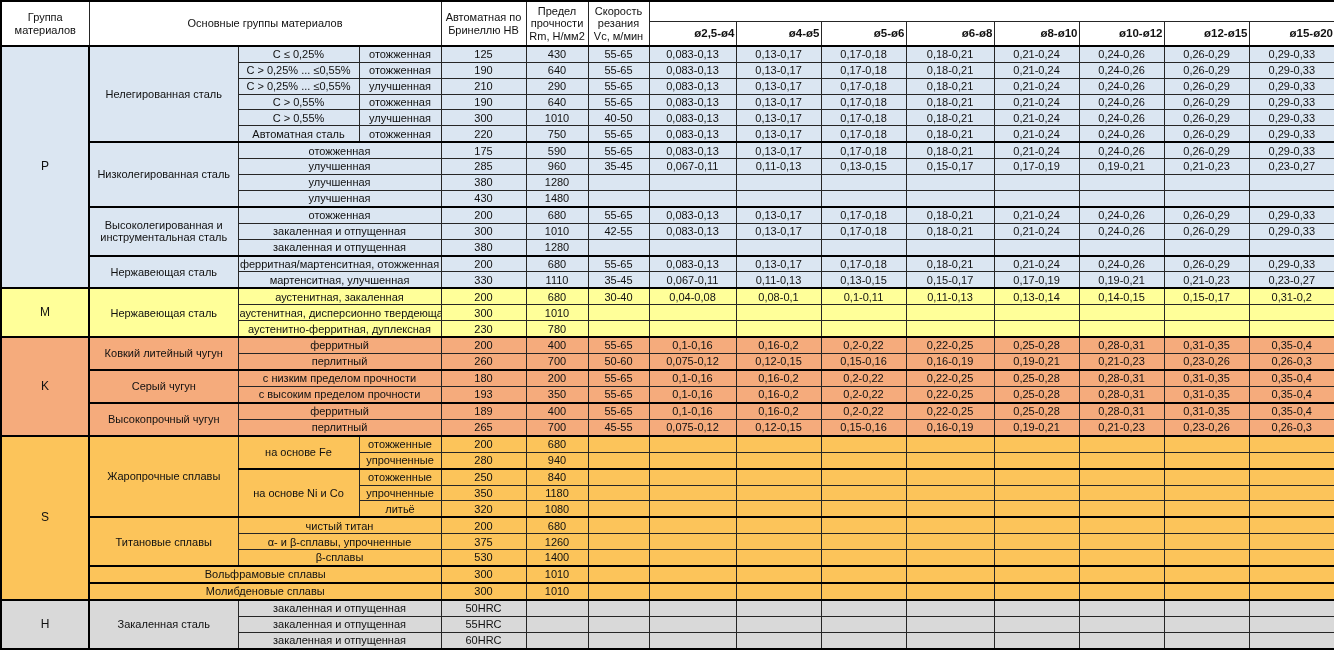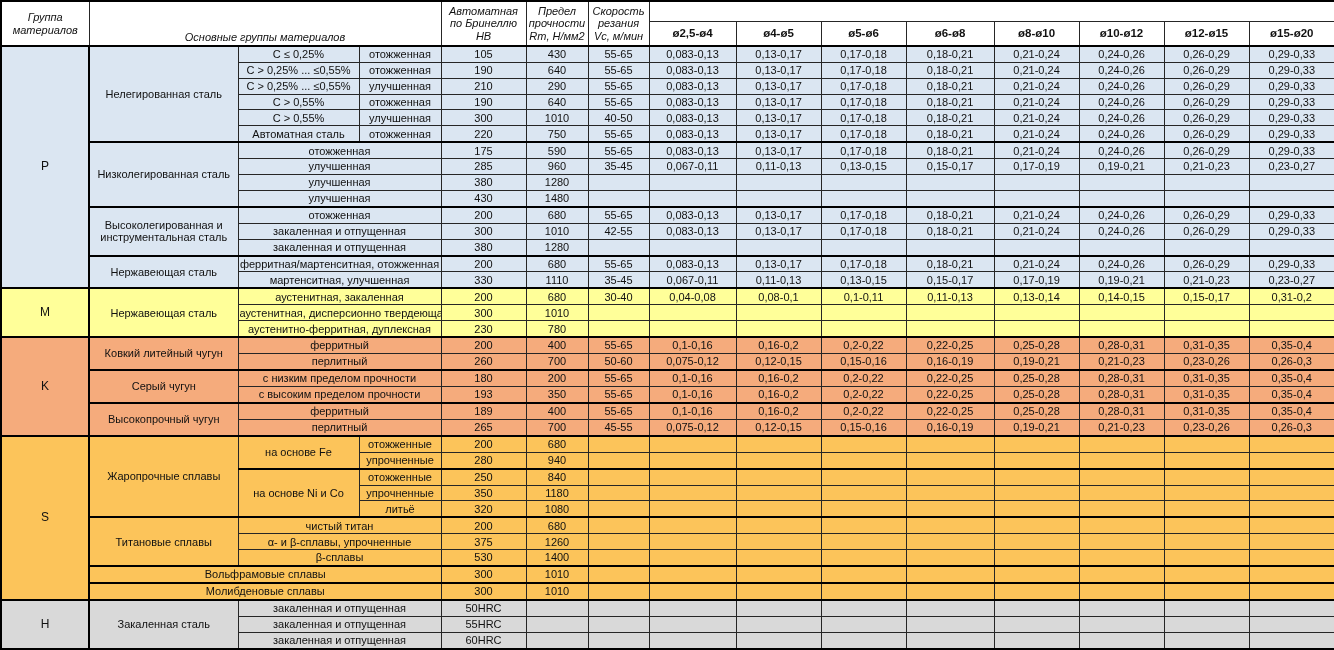--- a/index.html
+++ b/index.html
@@ -15,24 +15,24 @@
     font-size:11px;color:#111;
     border:2px solid var(--thick);
   }
   td,th{
     border:1px solid var(--thin);
     padding:0 1px;
     text-align:center;vertical-align:middle;
     line-height:1.12;overflow:hidden;
   }
   thead th{background:#fff;font-weight:normal;}
-  thead tr.hr1{height:20px;font-style:italic;}
+  thead tr.hr1{height:20px;}
   thead tr.hr2{height:25px;}
-  th.dia{font-weight:bold;font-size:11.5px;}
-  th.vb{vertical-align:bottom;padding-bottom:2px;}
+  th.dia{font-weight:bold;font-size:11.5px;text-align:right;}
+  th.vb{vertical-align:bottom;padding-bottom:16px;}
   tbody tr:first-child td{border-top:2px solid var(--thick);}
   tr.bt td{border-top:2px solid var(--thick);}
   td.gl{border-right:2px solid var(--thick);font-size:12px;}
   td.p{background:var(--c-p);}
   td.m{background:var(--c-m);margin-top:40px;}
   td.k{background:var(--c-k);}
   td.s{background:var(--c-s);}
   td.h{background:var(--c-h);}
   td.clip{white-space:nowrap;}
 </style>
@@ -77,21 +77,21 @@
           <th class="dia">ø12-ø15</th>
           <th class="dia">ø15-ø20</th>
         </tr>
     </thead>
     <tbody id="tbl-body">
         <tr>
           <td rowspan="15" class="p gl">P</td>
           <td rowspan="6" class="p">Нелегированная сталь</td>
           <td class="p">C ≤ 0,25%</td>
           <td class="p">отожженная</td>
-          <td class="p">105</td>
+          <td class="p">125</td>
           <td class="p">430</td>
           <td class="p">55-65</td>
           <td class="p">0,083-0,13</td>
           <td class="p">0,13-0,17</td>
           <td class="p">0,17-0,18</td>
           <td class="p">0,18-0,21</td>
           <td class="p">0,21-0,24</td>
           <td class="p">0,24-0,26</td>
           <td class="p">0,26-0,29</td>
           <td class="p">0,29-0,33</td>

